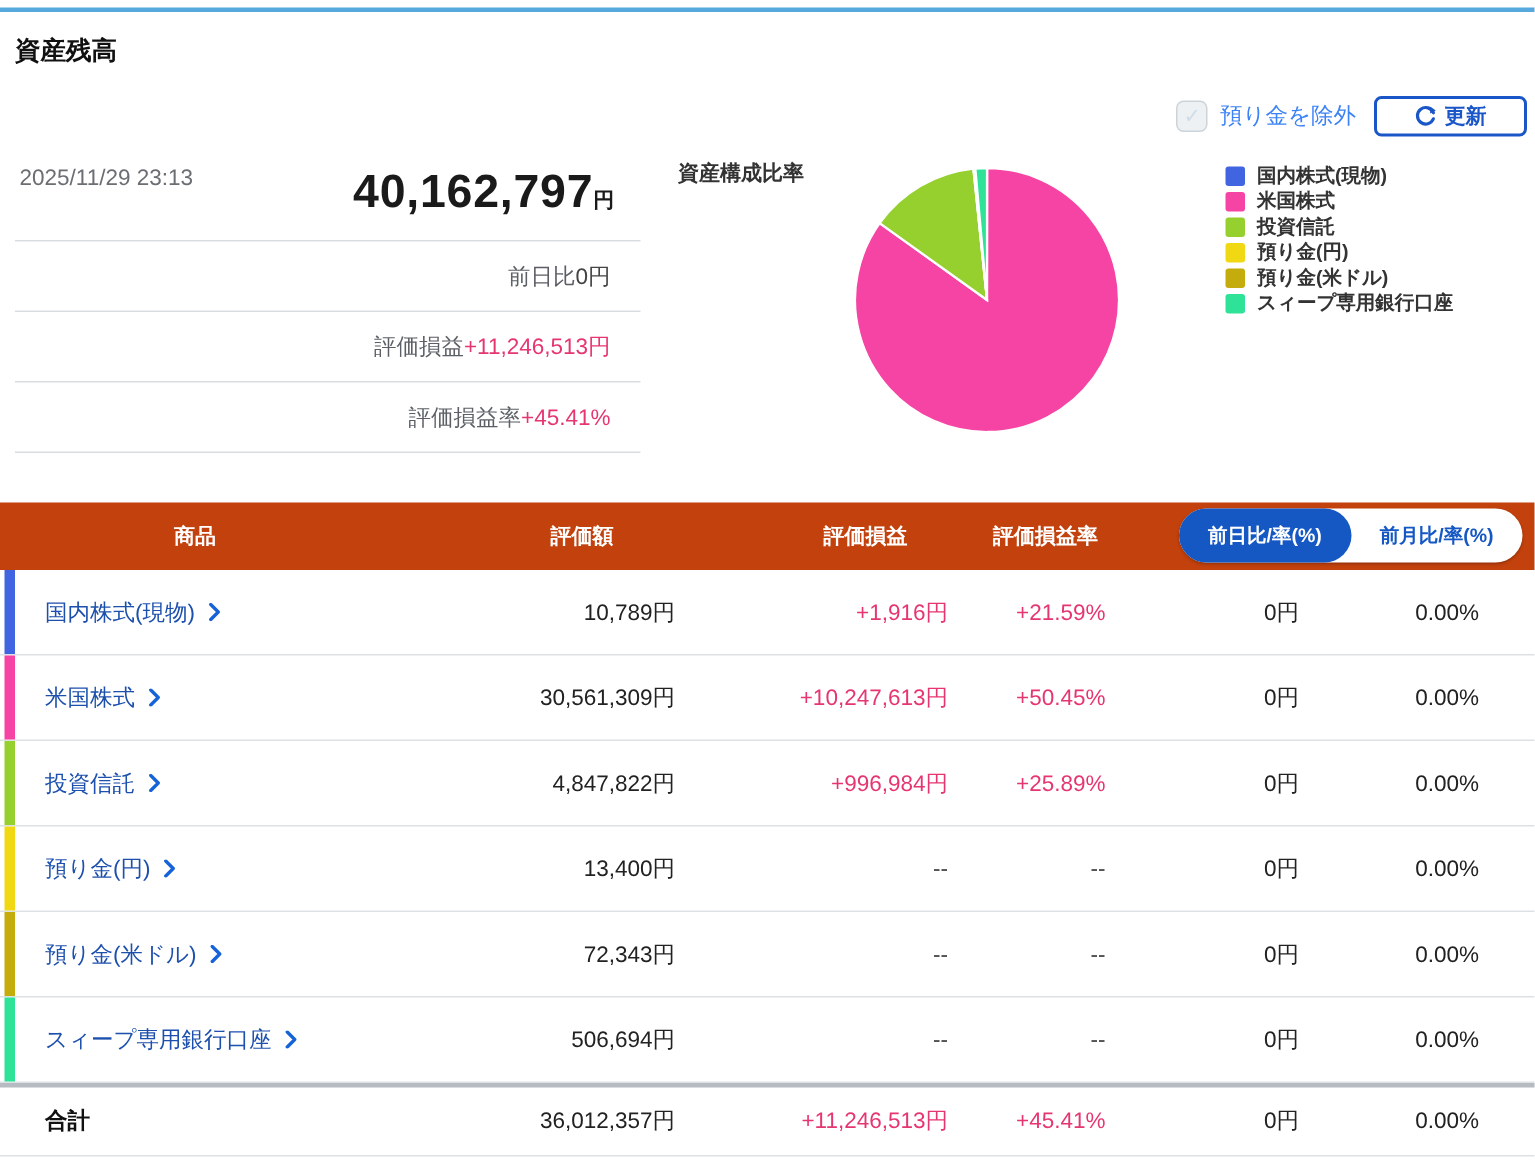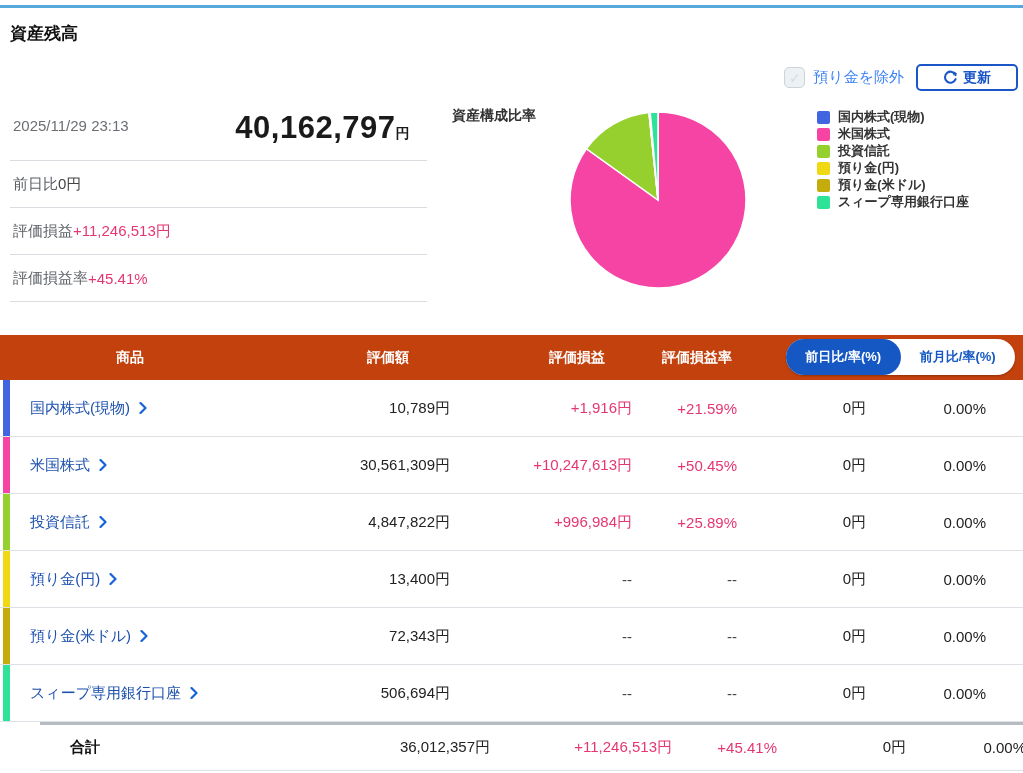--- a/index.html
+++ b/index.html
@@ -13,26 +13,26 @@
   .cb-wrap { display:flex; align-items:center; gap:8px; }
   .checkbox { width:21px; height:21px; border:1px solid #ccd4da; border-radius:5px; background:#eef1f4;
     display:flex; align-items:center; justify-content:center; color:#cfdde8; font-size:14px; cursor:pointer; }
   .cb-label { font-size:15px; color:#3b82f6; }
   .refresh-btn { display:flex; align-items:center; gap:5px; height:27px; padding:0 25px;
     border:2px solid #1a56c8; border-radius:5px; background:#fff; color:#1a56c8;
     font-size:14px; font-weight:bold; cursor:pointer; }
 
   
   .summary { position:absolute; left:10px; top:108px; width:417px; }
-  .sum-main { display:flex; justify-content:space-between; align-items:center;
+  .sum-main { display:flex; justify-content:space-between; align-items:flex-start;
     padding:2px 3px 14px 3px; border-bottom:1px solid #d9dde2; }
   .timestamp { font-size:15px; color:#6b6f73; padding-bottom:5px; }
   .big-val { font-size:31px; font-weight:600; color:#1a1a1a; letter-spacing:0.5px; padding-right:14px; }
   .big-unit { font-size:14px; font-weight:600; }
-  .sum-row { display:flex; justify-content:flex-start; align-items:center;
+  .sum-row { display:flex; justify-content:flex-end; align-items:center;
     height:47px; border-bottom:1px solid #d9dde2; padding:0 20px 0 3px; }
   .sum-label { font-size:15px; color:#5c6066; }
   .sum-val { font-size:15px; color:#222; }
 
   
   .chart-title { position:absolute; left:452px; top:107px; font-size:14px; font-weight:bold; color:#333; }
   #pie { position:absolute; left:567px; top:109px; }
   .legend { position:absolute; left:817px; top:110px; }
   .legend-item { display:flex; align-items:center; gap:8px; height:14px; margin-bottom:3px; }
   .swatch { width:13px; height:13px; border-radius:2px; flex:0 0 13px; }
@@ -50,21 +50,21 @@
 
   .trow { position:relative; height:57px; border-bottom:1px solid #dde1e5;
     display:grid; grid-template-columns:260px 190px 182px 105px 129px 120px; align-items:center; }
   .bar { position:absolute; left:3px; top:0; width:7px; height:100%; }
   .cell-product { padding-left:30px; display:flex; align-items:center; gap:9px; }
   .plink { font-size:15px; color:#1d50ad; cursor:pointer; white-space:nowrap; }
   .num, .money { text-align:right; font-size:15px; color:#222; white-space:nowrap; }
   .money { color:#444; }
   .money.pink { color:#e63672; }
   .total-row { height:49px; border-top:3px solid #b5bbc1; border-bottom:1px solid #dde1e5;
-    display:grid; grid-template-columns:260px 190px 182px 105px 129px 120px; align-items:center;margin-left:40px; }
+    display:grid; grid-template-columns:260px 190px 182px 105px 129px 120px; align-items:center; }
   .total-label { padding-left:30px; font-size:15px; font-weight:bold; color:#111; }
 </style>
 </head>
 <body>
 
 <div class="top-line" style="background: rgb(85, 169, 220);"></div>
 <div class="page-title">資産残高</div>
 
 <div class="controls">
   <div class="cb-wrap">

